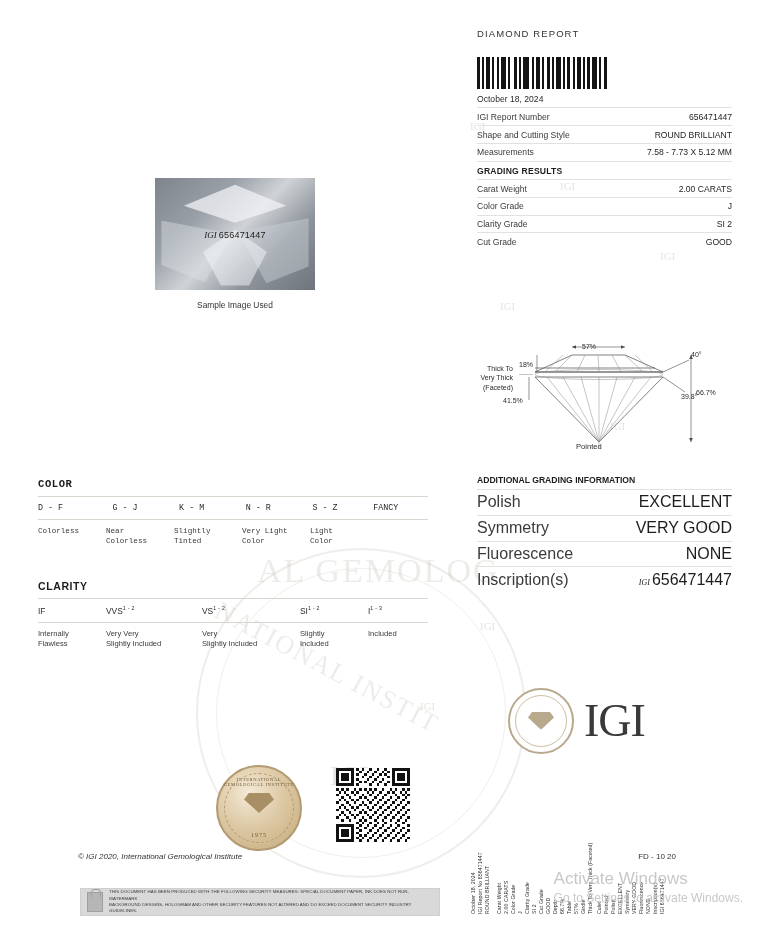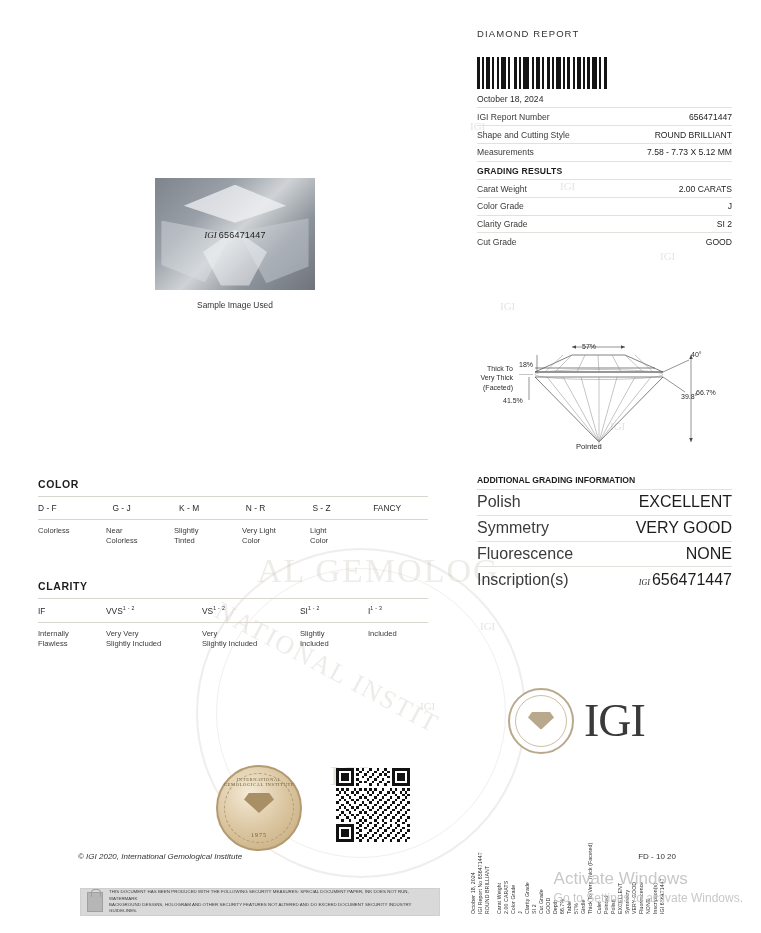--- a/index.html
+++ b/index.html
@@ -575,21 +575,21 @@
     <div class="prop-label" style="left:219px; top:58px;">66.7%</div>
     <div class="prop-label" style="left:26px; top:66px;">41.5%</div>
     <div class="prop-label" style="left:-26px; top:34px; width:62px; text-align:right;">
       <div>Thick To</div>
       <div>Very Thick</div>
       <div>(Faceted)</div>
     </div>
     <div class="prop-label" style="left:99px; top:112px; font-size:7.6px;">Pointed</div>
   </div>
 
-  <div class="scale" style="top:478px;">
+  <div class="scale" style="top:478px;font-family:Liberation Mono, monospace;">
     <div class="scale-title">COLOR</div>
     <div class="scale-grades">
       <div style="width:76px">D - F</div>
       <div style="width:68px">G - J</div>
       <div style="width:68px">K - M</div>
       <div style="width:68px">N - R</div>
       <div style="width:62px">S - Z</div>
       <div style="width:56px">FANCY</div>
     </div>
     <div class="scale-desc">

